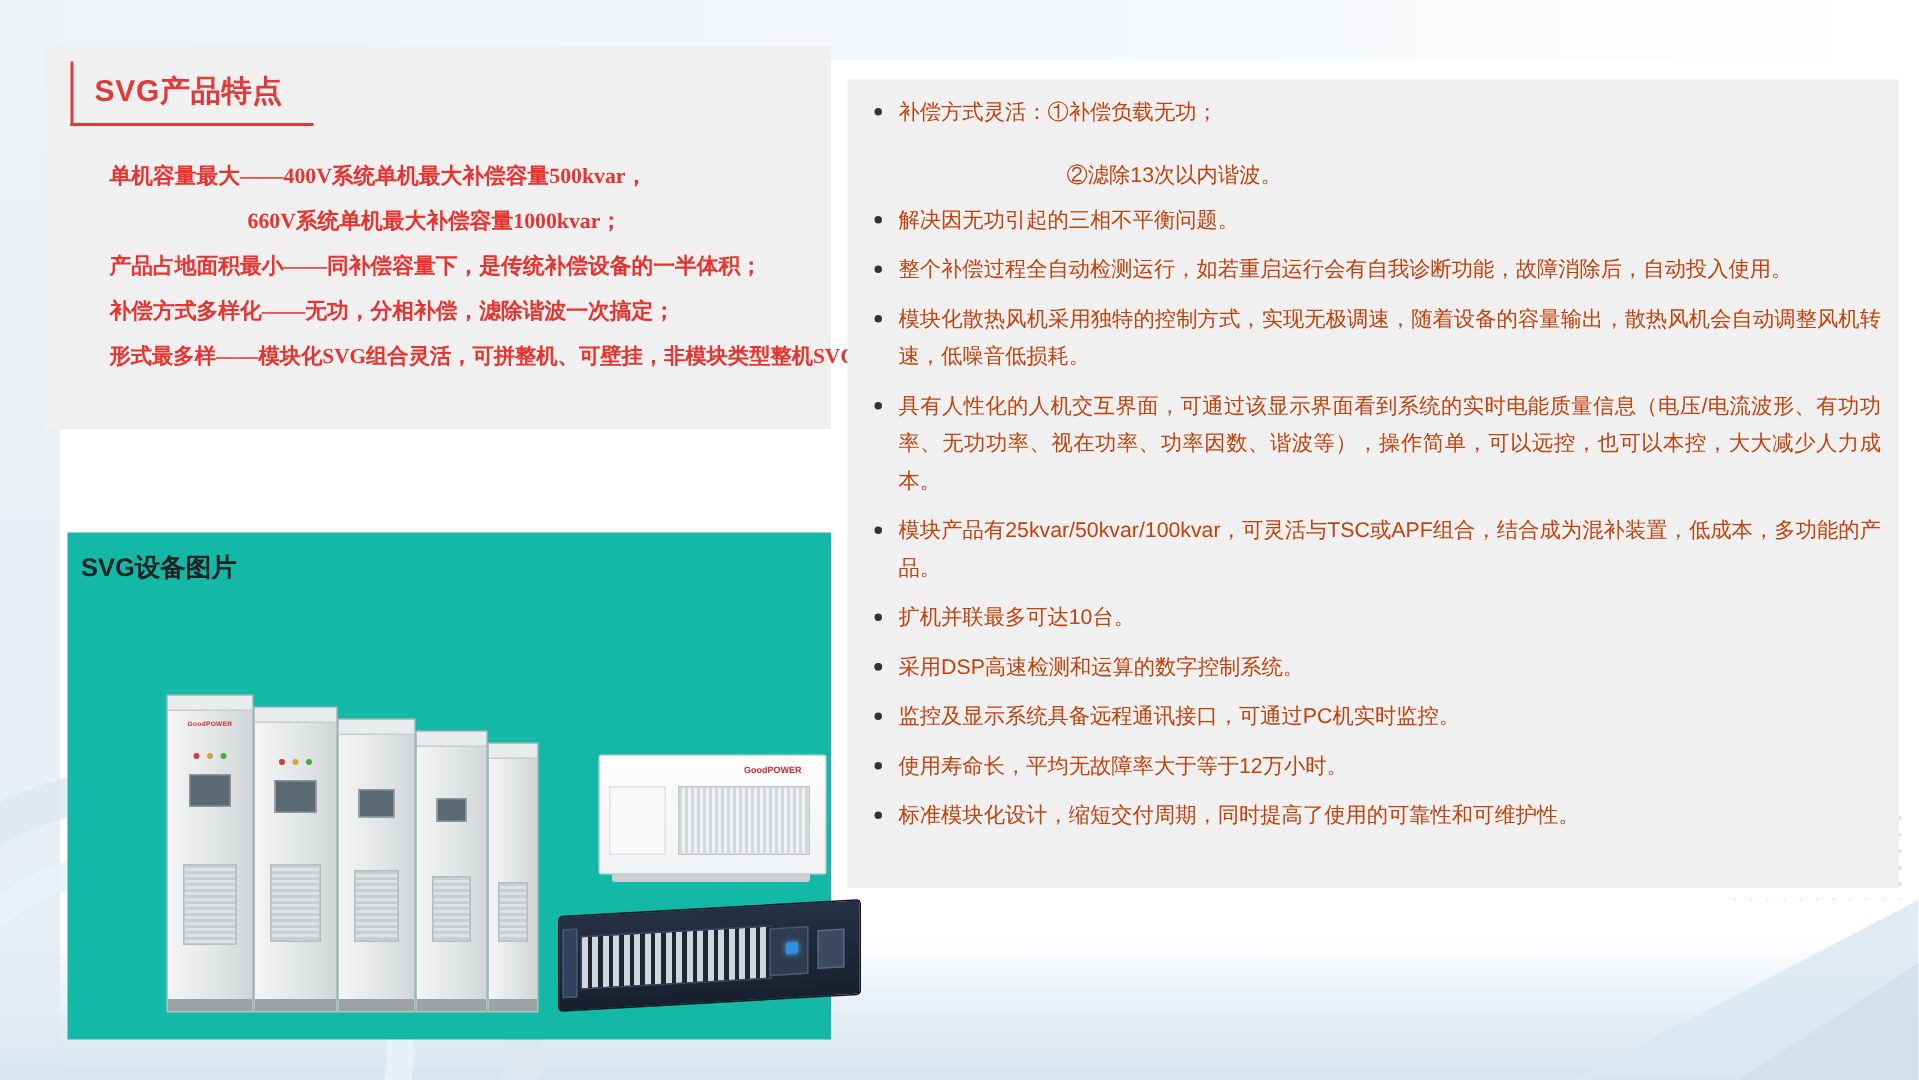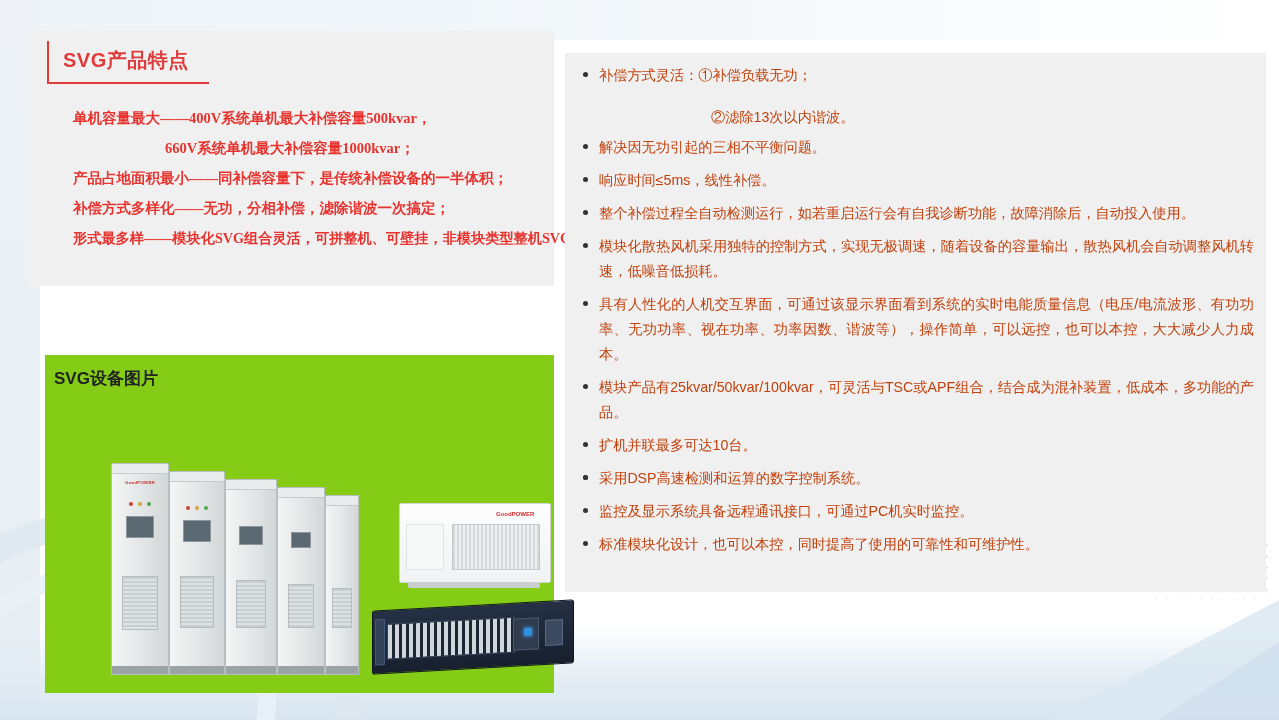--- a/index.html
+++ b/index.html
@@ -121,21 +121,21 @@
     padding-left: 92px;
   }
   .feature-line.last {
     font-size: 14.2px;
   }
 
   .panel-images {
     position: absolute;
     left: 45px; top: 355px;
     width: 509px; height: 338px;
-    background: #84cc16;
+    background: #14b8a6;
   }
   .images-title {
     position: absolute;
     left: 9px; top: 12px;
     color: #222222;
     font-size: 17px;
     font-weight: bold;
   }
 
   
@@ -426,24 +426,20 @@
         <span class="bullet"></span>
         <span>补偿方式灵活：①补偿负载无功；</span>
         <span class="spec-sub">②滤除13次以内谐波。</span>
       </div>
 
       <div class="spec-item">
         <span class="bullet"></span>
         <span>解决因无功引起的三相不平衡问题。</span>
       </div>
 
-      <div class="spec-item">
-        <span class="bullet"></span>
-        <span>响应时间≤5ms，线性补偿。</span>
-      </div>
 
       <div class="spec-item">
         <span class="bullet"></span>
         <span>整个补偿过程全自动检测运行，如若重启运行会有自我诊断功能，故障消除后，自动投入使用。</span>
       </div>
 
       <div class="spec-item">
         <span class="bullet"></span>
         <span>模块化散热风机采用独特的控制方式，实现无极调速，随着设备的容量输出，散热风机会自动调整风机转速，低噪音低损耗。</span>
       </div>
@@ -470,22 +466,26 @@
       <div class="spec-item">
         <span class="bullet"></span>
         <span>采用DSP高速检测和运算的数字控制系统。</span>
       </div>
 
       <div class="spec-item">
         <span class="bullet"></span>
         <span>监控及显示系统具备远程通讯接口，可通过PC机实时监控。</span>
       </div>
 
-
-      <div class="spec-item">
-        <span class="bullet"></span>
-        <span>标准模块化设计，也可以本控，同时提高了使用的可靠性和可维护性。</span>
+      <div class="spec-item">
+        <span class="bullet"></span>
+        <span>使用寿命长，平均无故障率大于等于12万小时。</span>
+      </div>
+
+      <div class="spec-item">
+        <span class="bullet"></span>
+        <span>标准模块化设计，缩短交付周期，同时提高了使用的可靠性和可维护性。</span>
       </div>
 
     </div>
   </div>
 
 </div>
 
 </body></html>

